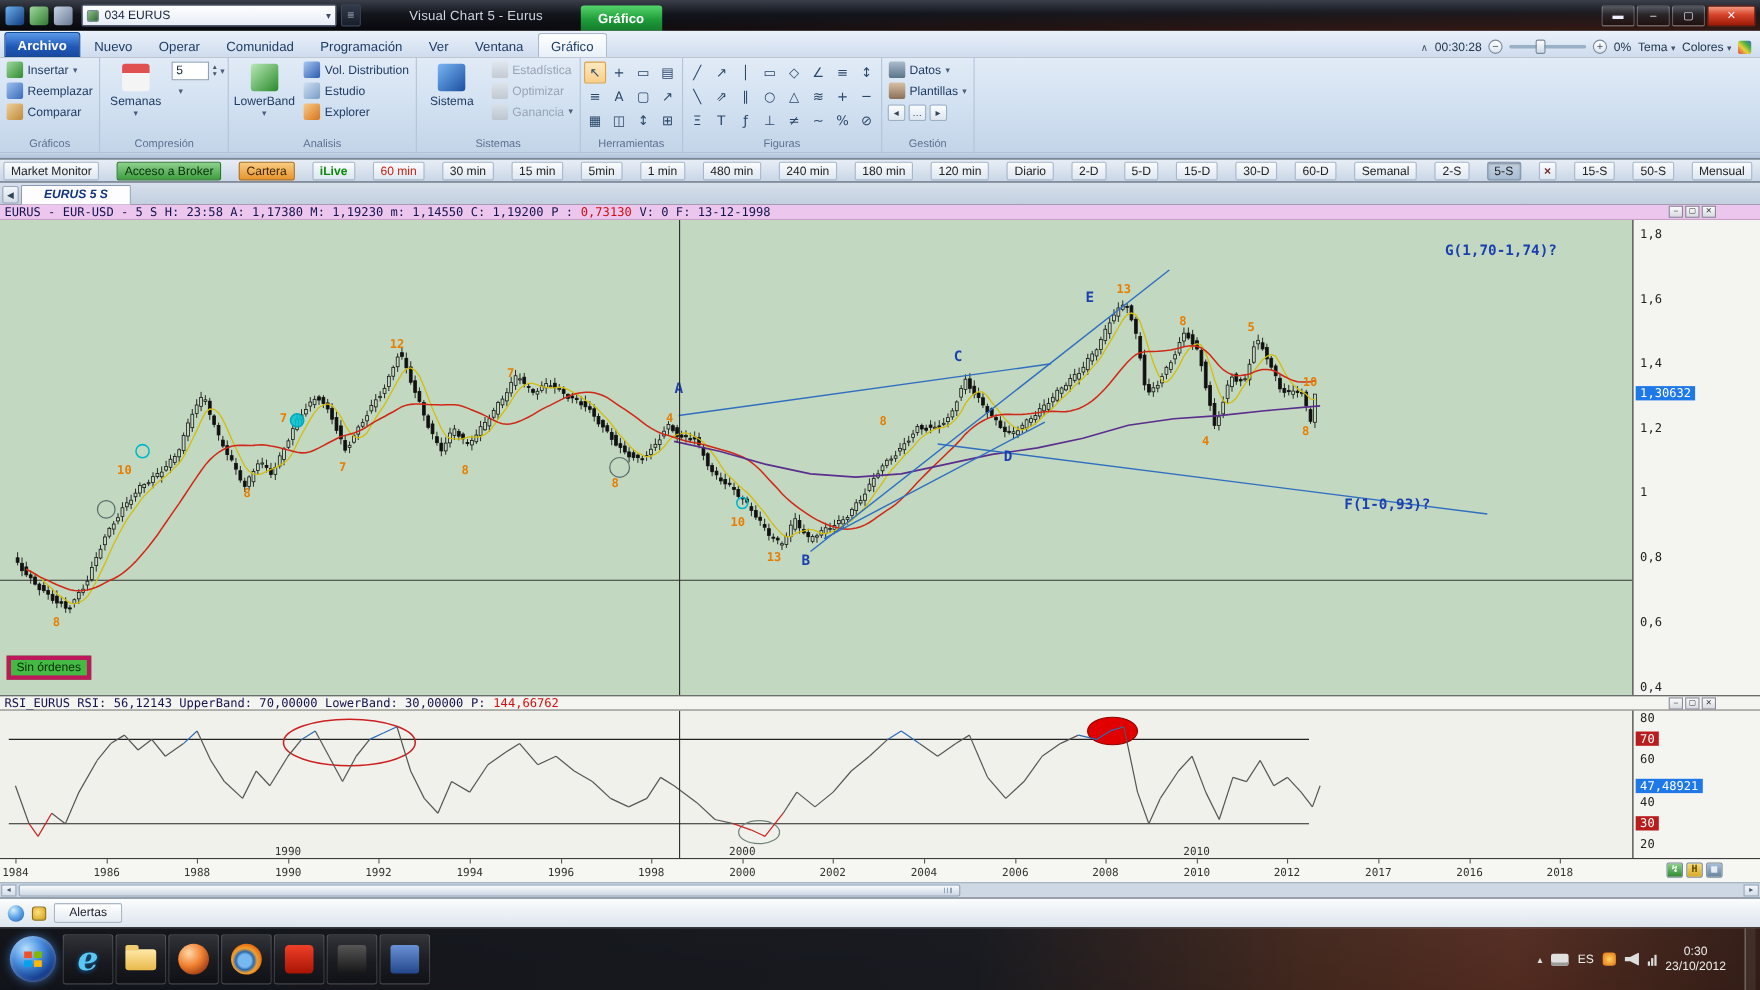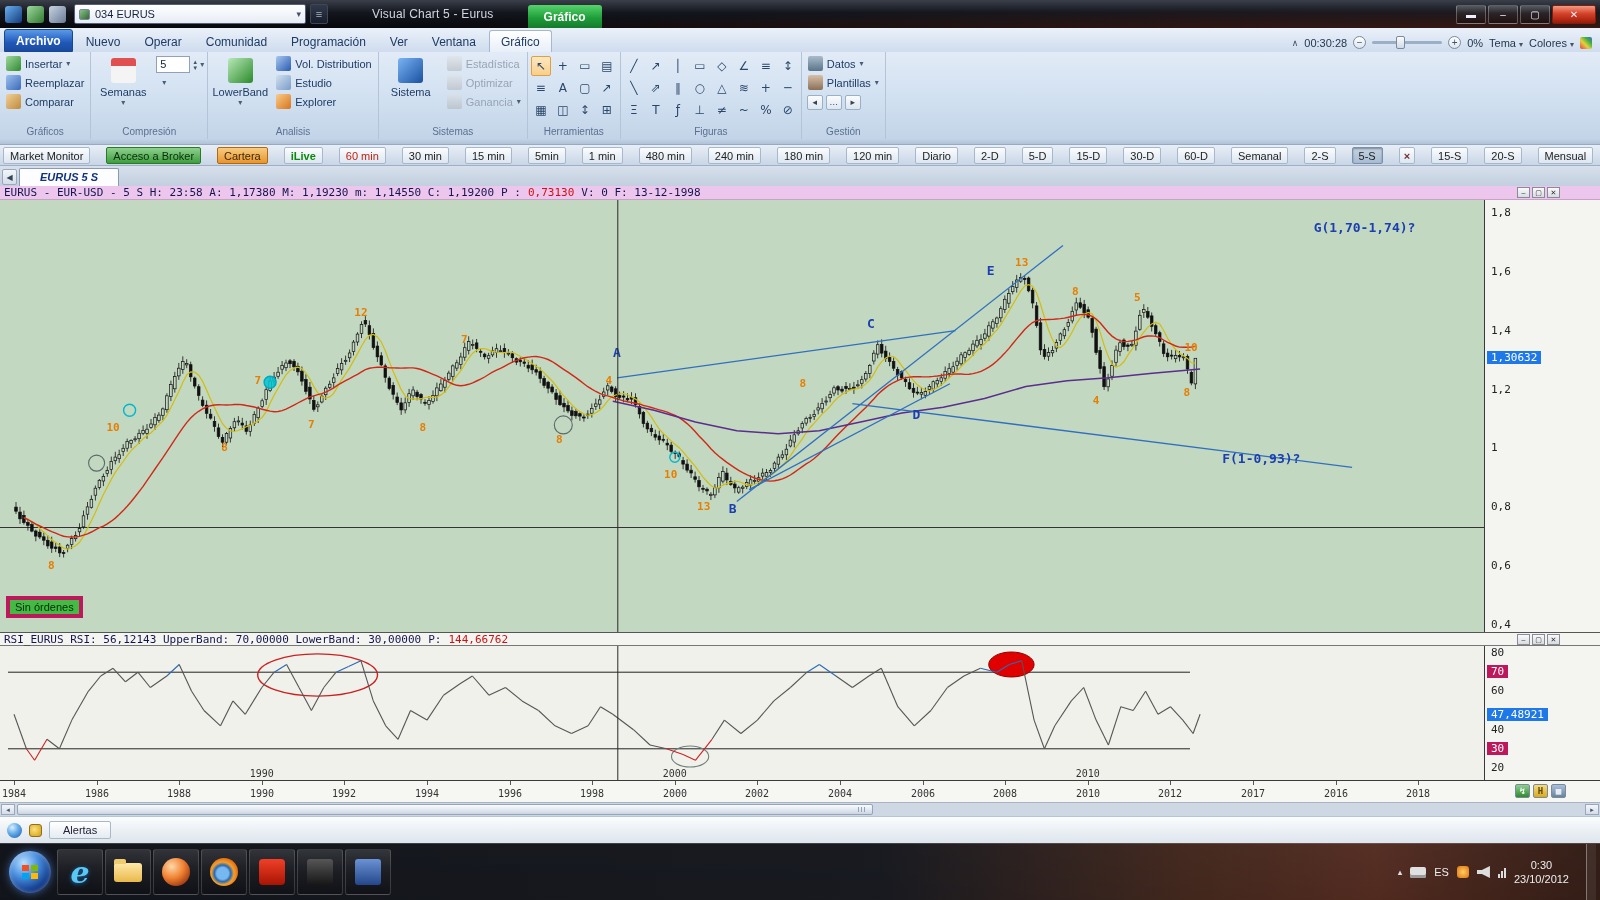--- a/index.html
+++ b/index.html
@@ -104,21 +104,21 @@
  font-size:7px;line-height:9px;text-align:center;color:#333;font-family:"Liberation Sans",sans-serif}
 
 
 .chart-row{display:flex;width:1600px}
 .plot{position:relative;width:1484px;height:432px;background:#c3d8c0;overflow:hidden}
 .plot.rsi{height:134px;background:#f1f1ec}
 .paxis{width:116px;position:relative;background:#f4f4f0;border-left:1px solid #3a3a3a;
  font-family:"DejaVu Sans Mono",monospace;font-size:11px;color:#222}
 .alab{position:absolute;left:6px}
 .atag{position:absolute;left:2px;background:#1e78e8;color:#fff;padding:0 4px;font-size:11px}
-.bandbox{position:absolute;left:2px;background:#be185d;color:#fff;padding:0 4px}
+.bandbox{position:absolute;left:2px;background:#b91c1c;color:#fff;padding:0 4px}
 .sin-ordenes{position:absolute;left:6px;top:396px;background:#44b944;border:4px solid #be185d;color:#052e05;
  font-size:11px;padding:1px 5px;font-family:"Liberation Sans",sans-serif}
 
 
 .dateaxis{height:22px;background:#f6f6f3;border-top:1px solid #3a3a3a;position:relative;
  font-size:10px;color:#333;font-family:"DejaVu Sans Mono",monospace}
 .dtick{position:absolute;top:0;width:1px;height:4px;background:#555}
 .dlab{position:absolute;top:7px;transform:translateX(-50%)}
 .corner-icos{position:absolute;right:34px;top:3px;display:flex;gap:3px}
 .cico{width:15px;height:14px;border-radius:2px;border:1px solid #7a8a9a;font-size:9px;line-height:12px;text-align:center;font-weight:bold}
@@ -416,21 +416,21 @@
       <div class="tfbtn">2-D</div>
       <div class="tfbtn">5-D</div>
       <div class="tfbtn">15-D</div>
       <div class="tfbtn">30-D</div>
       <div class="tfbtn">60-D</div>
       <div class="tfbtn">Semanal</div>
       <div class="tfbtn">2-S</div>
       <div class="tfbtn active">5-S</div>
       <div class="tfbtn close">×</div>
       <div class="tfbtn">15-S</div>
-      <div class="tfbtn">20-S</div>
+      <div class="tfbtn">50-S</div>
       <div class="tfbtn">Mensual</div>
       <div class="tfbtn">2-M</div>
       <div class="tfbtn">5-M</div>
       <div class="tfbtn">Página 28</div>
       <div class="tfnav">
         <div class="tfbtn">◂</div>
         <div class="tfbtn">▸</div>
       </div>
     </div>
 

